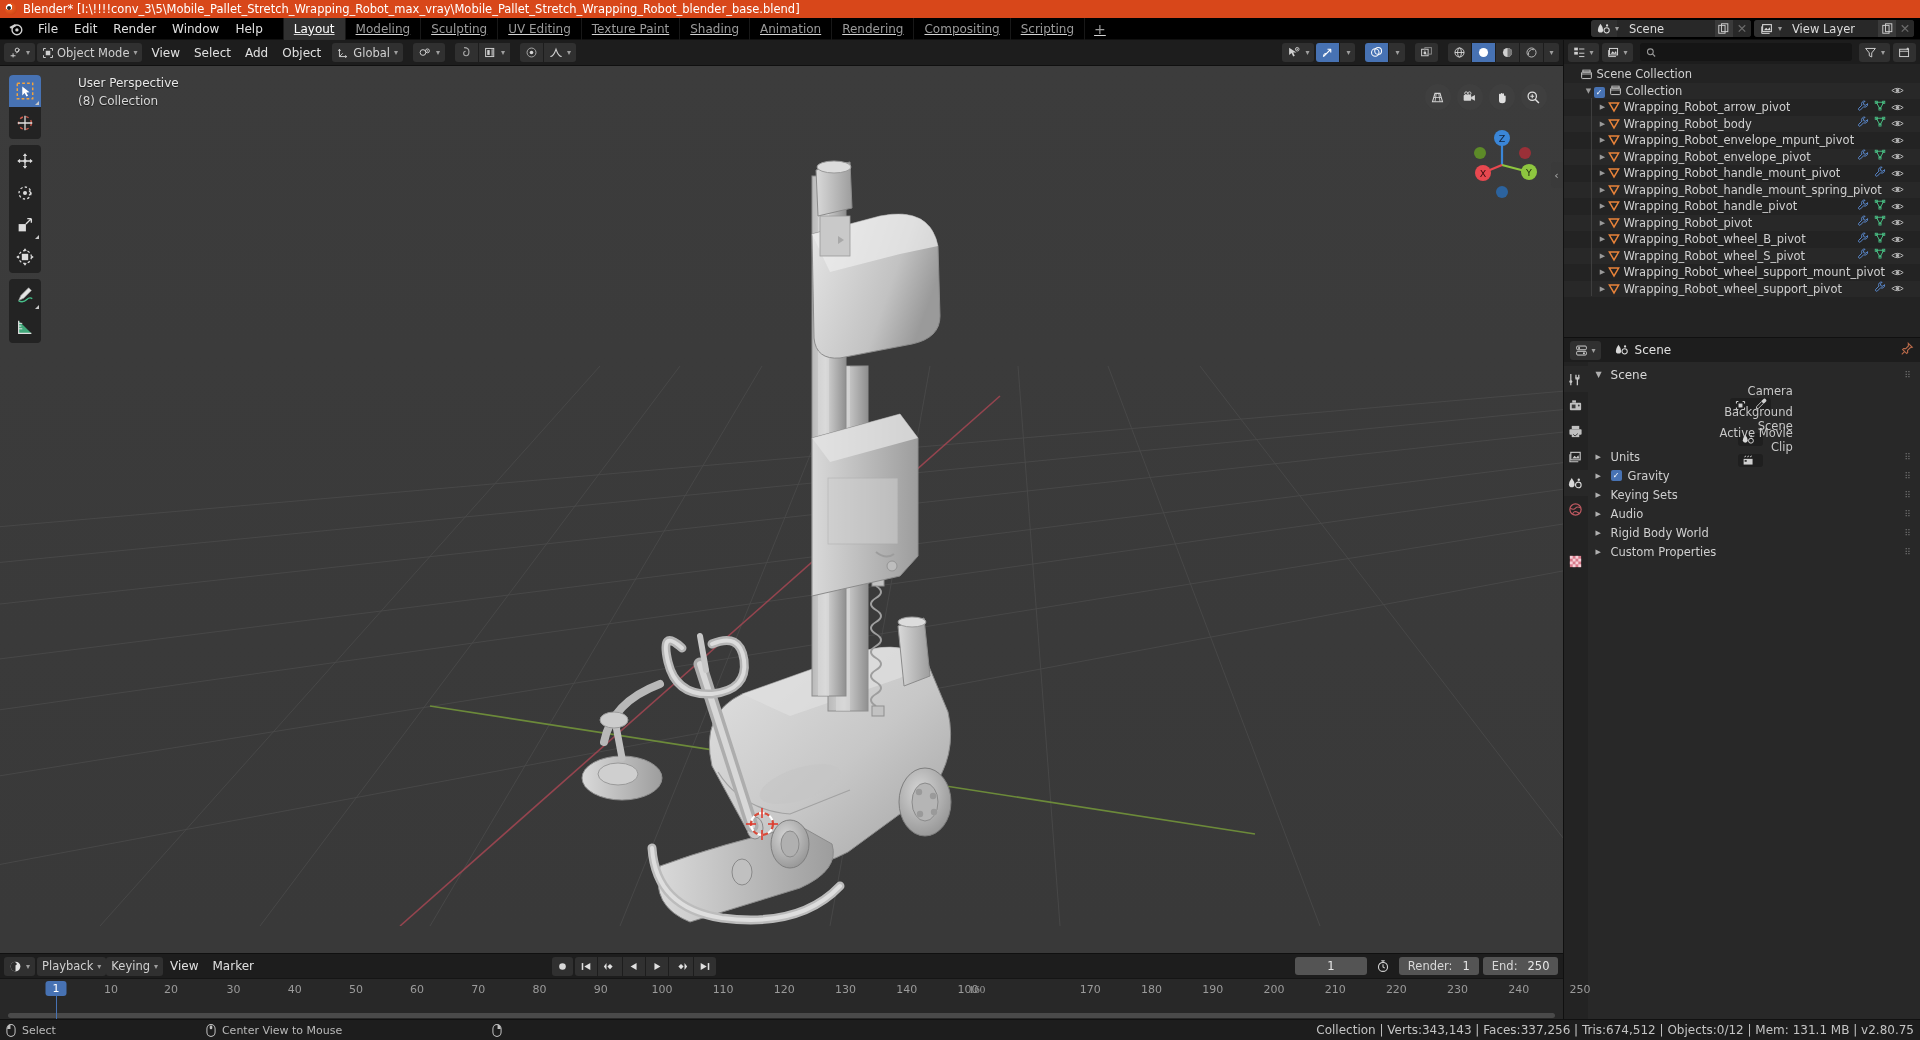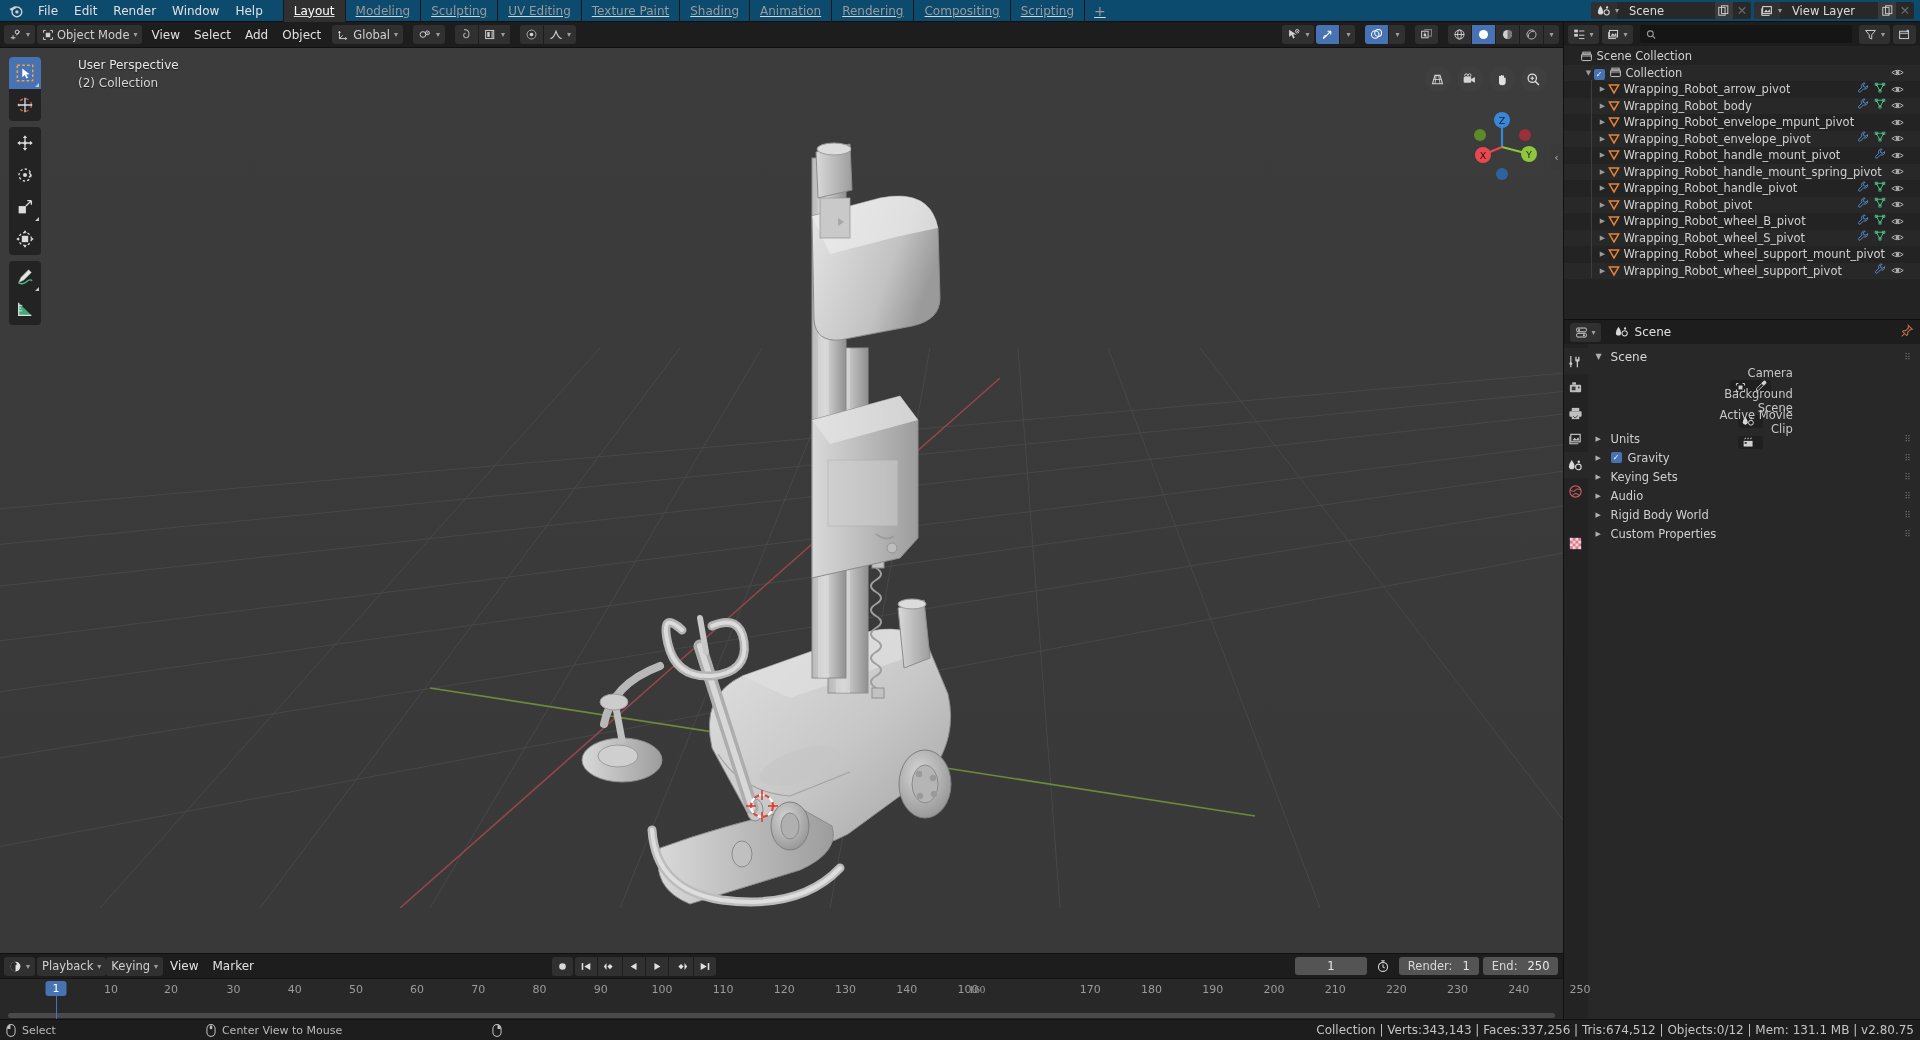--- a/index.html
+++ b/index.html
@@ -23,21 +23,21 @@
     background:radial-gradient(circle at 35% 35%,#ffffff 0%,#ffffff 28%,#e85a20 30%,#c03a10 100%);
     margin-right:6px; flex:0 0 12px; position:relative;
   }
   .titlebar .blender-logo::after{
     content:"";position:absolute;left:2px;top:3px;width:4px;height:4px;border-radius:50%;background:#2a2a2a;
   }
   .titlebar .title-text{ white-space:nowrap; overflow:hidden; }
 
   
   .topbar {
-    height:22px; background:#0c4a6e; display:flex; align-items:center;
+    height:22px; background:#000000; display:flex; align-items:center;
     flex:0 0 22px; border-bottom:1px solid #101010; padding-left:4px;
   }
   .bl-logo-small{
     width:15px;height:15px;margin:0 7px 0 4px;flex:0 0 15px;position:relative;
   }
   .bl-logo-small svg{display:block}
   .menu-item{
     padding:3px 8px; font-size:12px; color:#e0e0e0; cursor:default; white-space:nowrap;
   }
   .ws-tabs{display:flex;align-items:stretch;height:22px;margin-left:12px;text-decoration:underline;}
@@ -147,20 +147,24 @@
   .statusbar{flex:0 0 21px;background:#1d1d1d;display:flex;align-items:center;padding:0 6px;font-size:11px;color:#b9b9b9;border-top:1px solid #111;}
   .sb-item{display:flex;align-items:center;gap:6px;margin-right:150px;}
   .mouse-ico{width:10px;height:13px;}
   .sb-right{margin-left:auto;color:#c4c4c4;font-size:12px;}
 </style>
 </head>
 <body>
 
 <div class="app">
 
+  <div class="titlebar">
+    <div class="blender-logo"></div>
+    <div class="title-text">Blender* [I:\!!!!conv_3\5\Mobile_Pallet_Stretch_Wrapping_Robot_max_vray\Mobile_Pallet_Stretch_Wrapping_Robot_blender_base.blend]</div>
+  </div>
 
   <div class="topbar">
     <div class="bl-logo-small">
       <svg width="15" height="15" viewBox="0 0 16 16">
         <circle cx="9.5" cy="9.5" r="5.2" fill="none" stroke="#d0d0d0" stroke-width="1.5"></circle>
         <circle cx="9.5" cy="9.5" r="1.8" fill="#d0d0d0"></circle>
         <path d="M1.5 6.5 L7.5 3.2 L9 5.2 L3.2 8.2 Z" fill="#d0d0d0"></path>
       </svg>
     </div>
     <div id="menus" style="display:flex">
@@ -511,21 +515,21 @@
             <circle r="11" fill="none" stroke="#ffffff" stroke-width="2.2" stroke-dasharray="5.4 5.4" stroke-dashoffset="5.4"></circle>
             <line x1="-16" y1="0" x2="-6" y2="0" stroke="#e03a2e" stroke-width="1.6"></line>
             <line x1="6" y1="0" x2="16" y2="0" stroke="#e03a2e" stroke-width="1.6"></line>
             <line x1="0" y1="-16" x2="0" y2="-6" stroke="#e03a2e" stroke-width="1.6"></line>
             <line x1="0" y1="6" x2="0" y2="16" stroke="#e03a2e" stroke-width="1.6"></line>
           </g>
         </svg>
 
         <div class="vp-text">
           <div>User Perspective</div>
-          <div class="l2">(2) Collection</div>
+          <div class="l2">(8) Collection</div>
         </div>
 
         <div class="vp-toolbar">
           <div class="tool-grp">
             <div class="tool active">
               <svg width="20" height="20" viewBox="0 0 22 22">
                   <rect x="2.5" y="2.5" width="17" height="17" fill="none" stroke="#f5a33c" stroke-width="1.6" stroke-dasharray="3 2.4"></rect>
                   <path d="M8 6 L8 16 L10.6 13.2 L12.6 17 L14.4 16.2 L12.4 12.6 L16 12.4 Z" fill="#ffffff"></path>
                 </svg>
               <div class="corner"></div>

